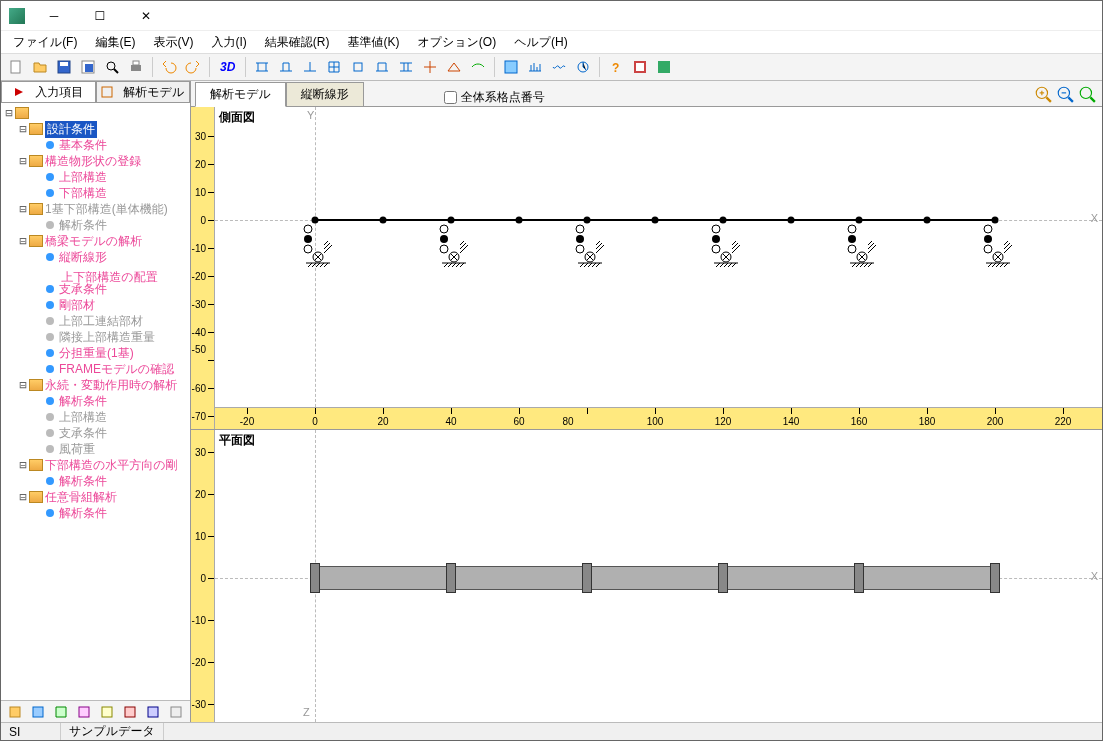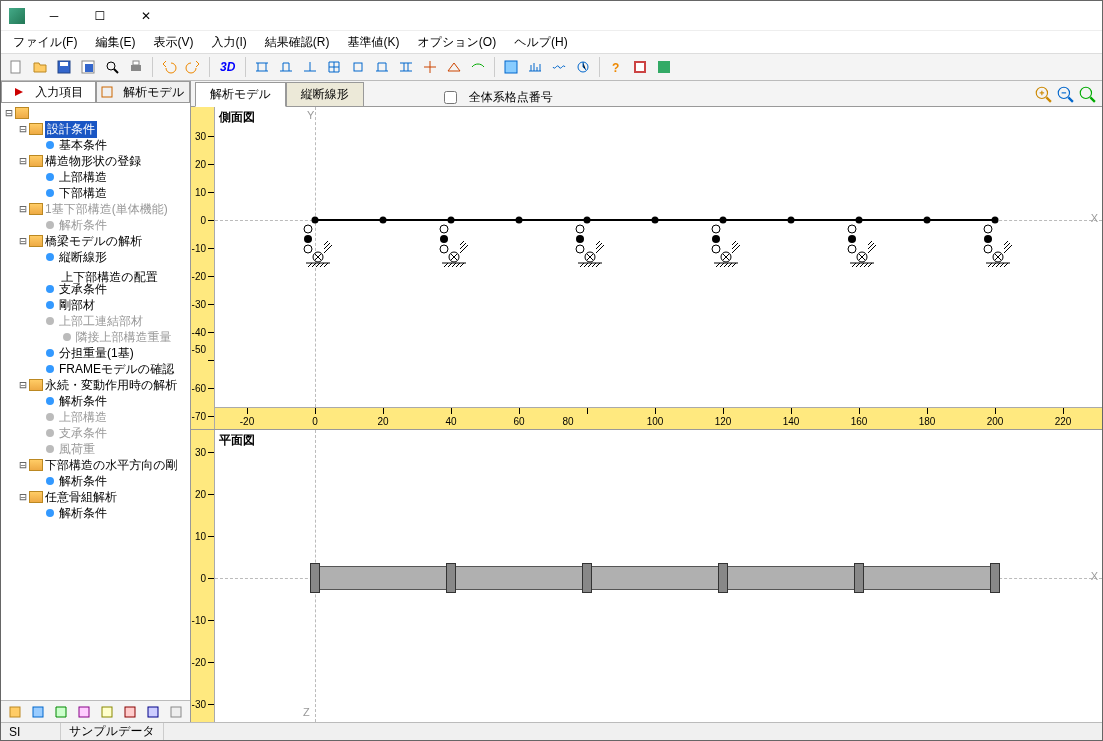--- a/index.html
+++ b/index.html
@@ -23,27 +23,27 @@
 .sidetab.active{background:#fff;}
 .tree{flex:1;overflow:auto;padding:2px;font-size:12px;}
 .tnode{display:flex;align-items:center;height:16px;white-space:nowrap;}
 .tnode .exp{width:12px;text-align:center;color:#666;font-family:monospace;cursor:pointer;}
 .tnode .ficon{width:14px;height:12px;display:inline-block;margin-right:2px;}
 .folder{background:linear-gradient(#fc6,#ea4);border:1px solid #b82;}
 .bullet{width:8px;height:8px;border-radius:50%;margin:2px 5px 2px 3px;}
 .b-blue{background:#39f;}
 .b-grey{background:#bbb;}
 .tnode.sel span.lbl{background:#1a56c4;color:#fff;padding:0 2px;}
-.tnode .lbl{color:#000000;}
+.tnode .lbl{color:#ec4899;}
 .tnode.dis .lbl{color:#999;}
 .content{flex:1;display:flex;flex-direction:column;position:relative;}
 .ctabs{height:26px;display:flex;align-items:flex-end;padding:2px 4px 0;gap:0;background:#f4f4f4;border-bottom:1px solid #999;}
 .ctab{padding:3px 14px;border:1px solid #999;background:#ece9d8;position:relative;top:1px;}
 .ctab.active{background:#fff;border-bottom:1px solid #fff;}
-.chk{margin-left:80px;display:flex;align-items:center;gap:12px;}
+.chk{margin-left:80px;display:flex;align-items:center;gap:4px;}
 .chk input{width:13px;height:13px;}
 .zoomicons{position:absolute;right:6px;top:4px;display:flex;gap:4px;}
 .zic{width:18px;height:18px;}
 .views{flex:1;display:flex;flex-direction:column;}
 .view{flex:1;position:relative;background:#fff;overflow:hidden;}
 .view+.view{border-top:1px solid #999;}
 .viewtitle{position:absolute;left:28px;top:2px;background:#fff;font-weight:bold;font-size:12px;z-index:5;}
 .vruler{position:absolute;left:0;top:0;width:24px;height:100%;background:#ffe97f;border-right:1px solid #aaa;}
 .hruler{position:absolute;left:24px;right:0;bottom:0;height:22px;background:#ffe97f;border-top:1px solid #aaa;}
 .vtick{position:absolute;right:0;width:6px;height:1px;background:#000;}
@@ -310,21 +310,21 @@
         <div class="tnode" style="padding-left: 28px;">
           <span class="exp"></span>
           <span class="bullet b-blue"></span>
           <span class="lbl">剛部材</span>
         </div>
         <div class="tnode dis" style="padding-left: 28px;">
           <span class="exp"></span>
           <span class="bullet b-grey"></span>
           <span class="lbl">上部工連結部材</span>
         </div>
-        <div class="tnode dis" style="padding-left: 28px; justify-content: center;">
+        <div class="tnode dis" style="padding-left: 28px;">
           <span class="exp"></span>
           <span class="bullet b-grey"></span>
           <span class="lbl">隣接上部構造重量</span>
         </div>
         <div class="tnode" style="padding-left: 28px;">
           <span class="exp"></span>
           <span class="bullet b-blue"></span>
           <span class="lbl">分担重量(1基)</span>
         </div>
         <div class="tnode" style="padding-left: 28px;">

